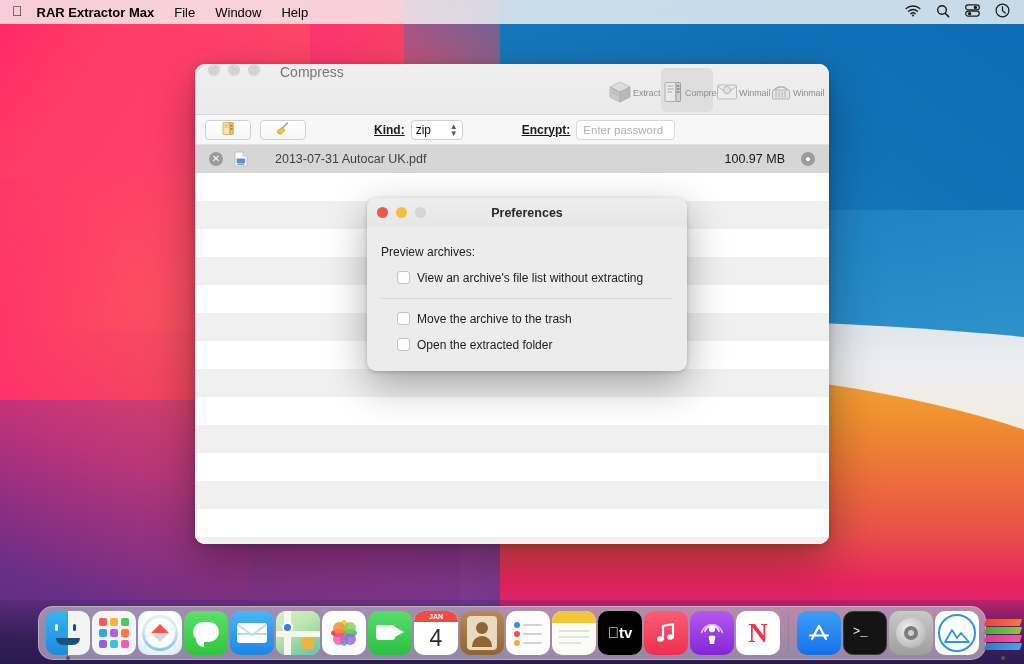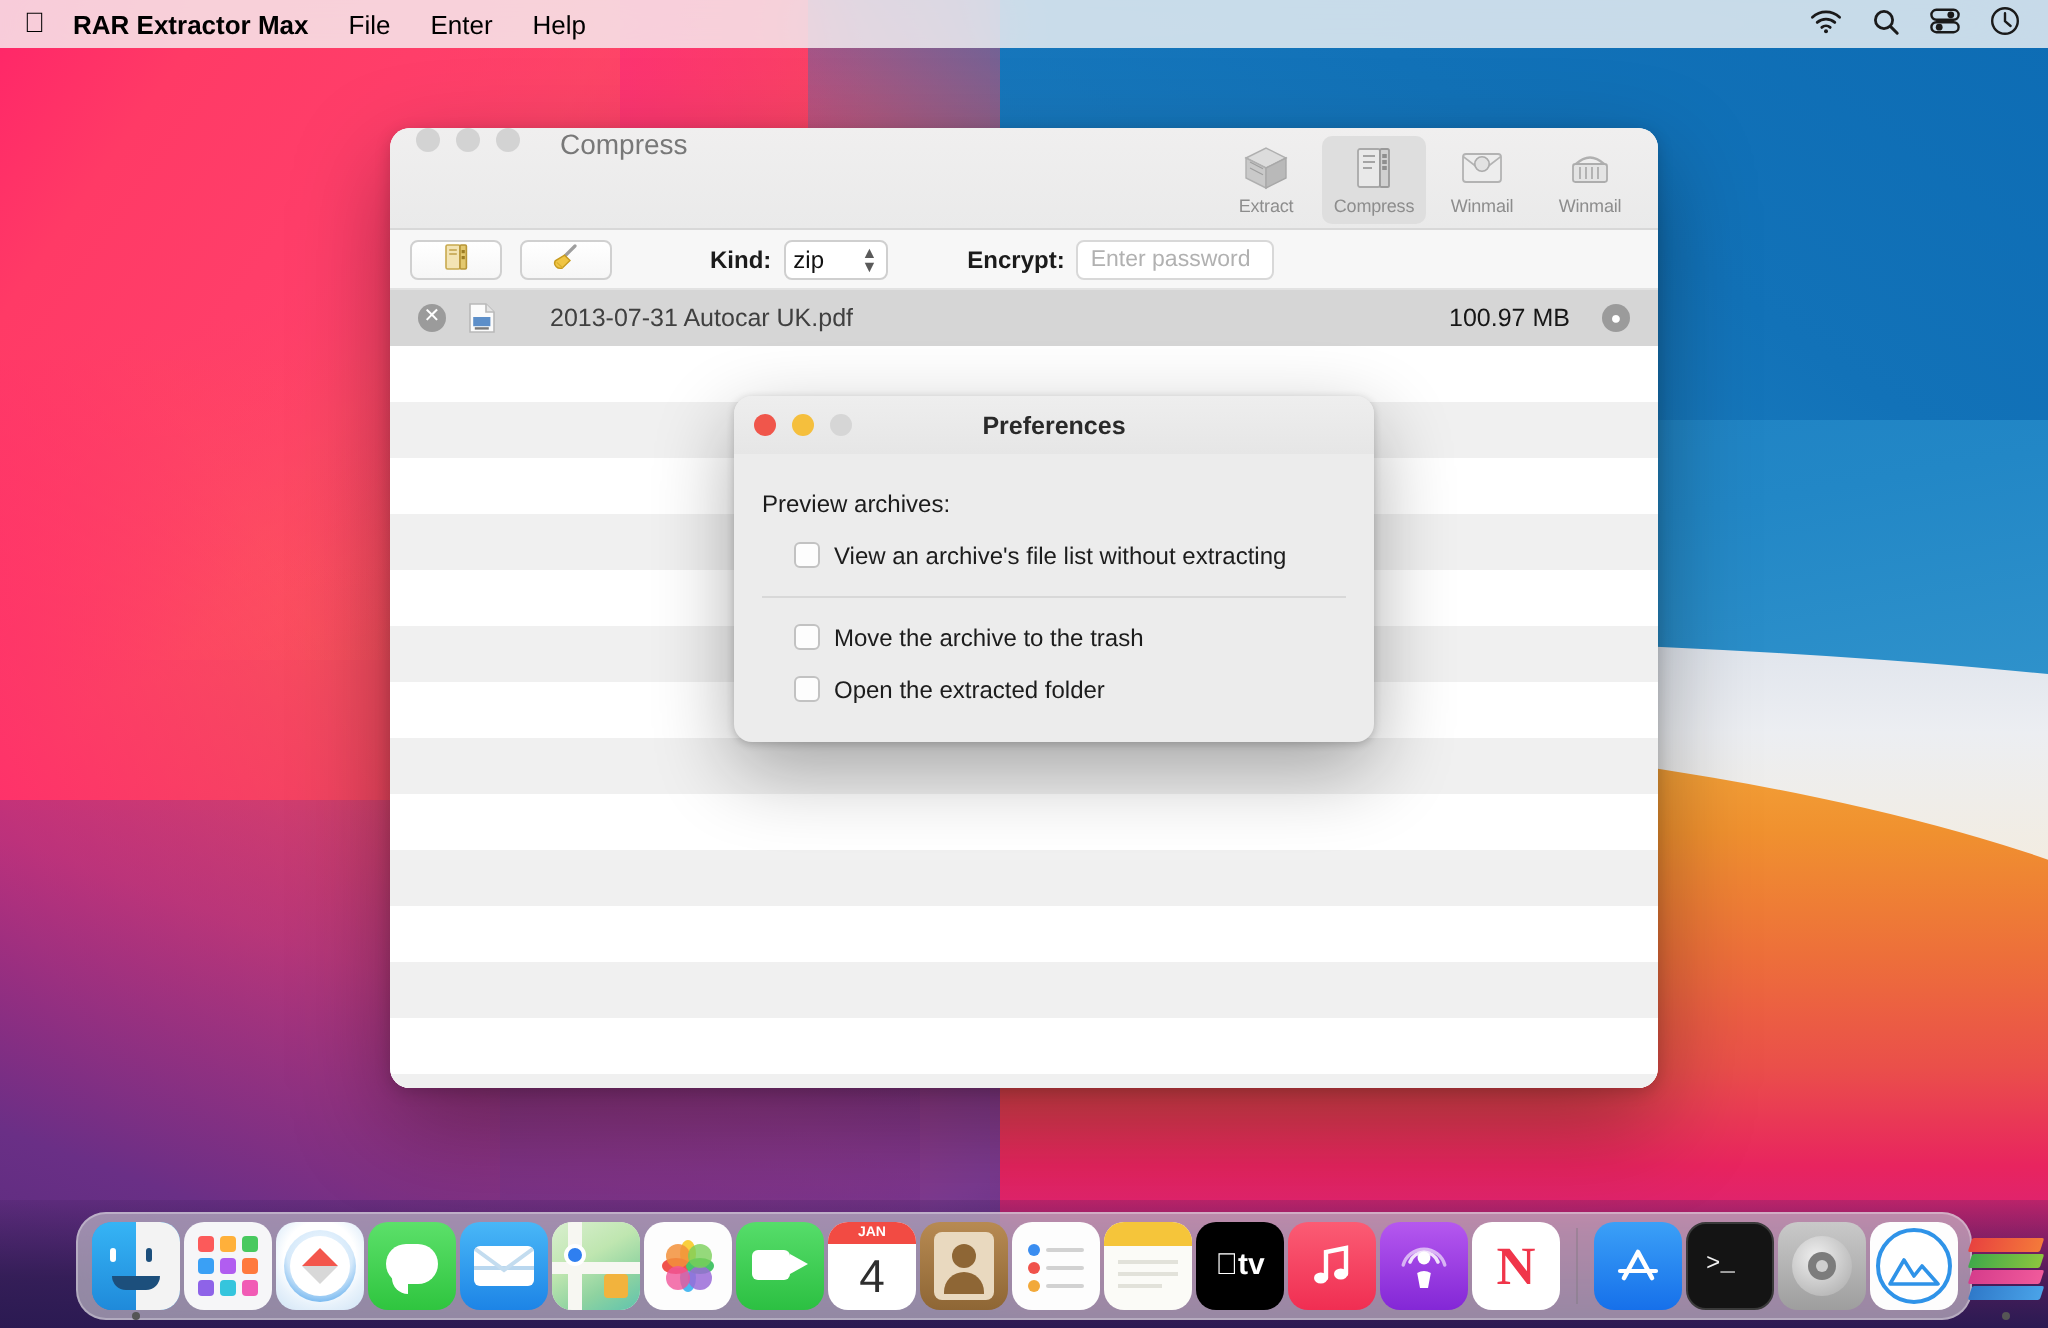--- a/index.html
+++ b/index.html
@@ -98,41 +98,41 @@
     border-bottom: 1px solid #d8d8d8;
   }
   .tl-group { display: flex; gap: 8px; padding-left: 13px; align-items: center; }
   .tl { width: 12px; height: 12px; border-radius: 50%; background: #d3d3d3; }
   .win-title {
     font-size: 14px; color: #787878; margin-left: 20px; font-weight: normal;
   }
   .tb-right { position: absolute; right: 8px; top: 4px; display: flex; gap: 2px; }
   .tb-btn {
     width: 52px; height: 44px; border-radius: 5px;
-    display: flex; flex-direction: column; align-items: center; justify-content: flex-start;
+    display: flex; flex-direction: row; align-items: center; justify-content: flex-start;
     padding-top: 3px;
   }
   .tb-btn.sel { background: #dedede; }
   .tb-ic { height: 25px; display: flex; align-items: center; justify-content: center; }
   .tb-lb { font-size: 9px; color: #8d8d8d; margin-top: 2px; letter-spacing: -0.1px; }
 
   
   .opts {
     height: 30px; background: #f7f7f7;
     display: flex; align-items: center; padding: 0 10px;
     border-bottom: 1px solid #e2e2e2;
     font-size: 12px;
   }
   .sq-btn {
     width: 46px; height: 20px; border: 1px solid #d0d0d0; border-radius: 4px;
     background: linear-gradient(180deg,#fff,#f6f6f6);
     display: flex; align-items: center; justify-content: center;
     margin-right: 9px;
   }
-  .opt-lb { font-size: 12px; color: #1b1b1b; font-weight: bold; margin-left: 40px; margin-right: 6px; }
+  .opt-lb { font-size: 12px; color: #1b1b1b; font-weight: bold; margin-left: 59px; margin-right: 6px; text-decoration: underline; }
   .kind-sel {
     width: 52px; height: 20px; border: 1px solid #cfcfcf; border-radius: 4px;
     background: #fff; display: flex; align-items: center; padding: 0 4px;
     font-size: 12px; color: #111; position: relative;
   }
   .kind-sel .stepper { position: absolute; right: 4px; font-size: 8px; line-height: 7px; color: #5a5a5a; }
   .enc-field {
     width: 99px; height: 20px; border: 1px solid #d8d8d8; border-radius: 4px;
     background: #fff; display: flex; align-items: center; padding: 0 6px;
     font-size: 11.5px; color: #b1b1b1;
@@ -211,21 +211,21 @@
   <div class="wp-layer wp-pinkL3"></div>
   <div class="wp-layer wp-purpleBL"></div>
   <div class="wp-layer wp-topblue"></div>
   <div class="wp-layer wp-bottomdark"></div>
 </div>
 
 <div id="menubar">
   <span class="mb-apple"></span>
   <span class="mb-app">RAR Extractor Max</span>
   <span class="mb-item">File</span>
-  <span class="mb-item">Enter</span>
+  <span class="mb-item">Window</span>
   <span class="mb-item">Help</span>
   <span class="mb-spacer"></span>
   <span class="mb-right">
     <span class="mb-ic">
       <svg width="16" height="12" viewBox="0 0 16 12">
           <g fill="none" stroke="#1a1a1a" stroke-width="1.4" stroke-linecap="round">
         <path d="M1.2 3.6a10 10 0 0 1 13.6 0"></path>
             <path d="M3.6 6.2a6.6 6.6 0 0 1 8.8 0"></path>
             <path d="M5.9 8.7a3.2 3.2 0 0 1 4.2 0"></path>
           </g>

